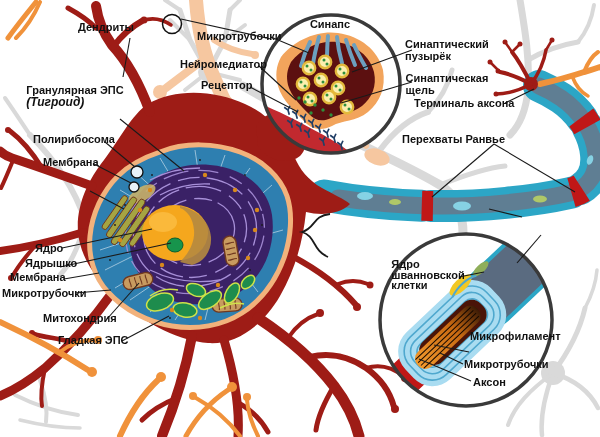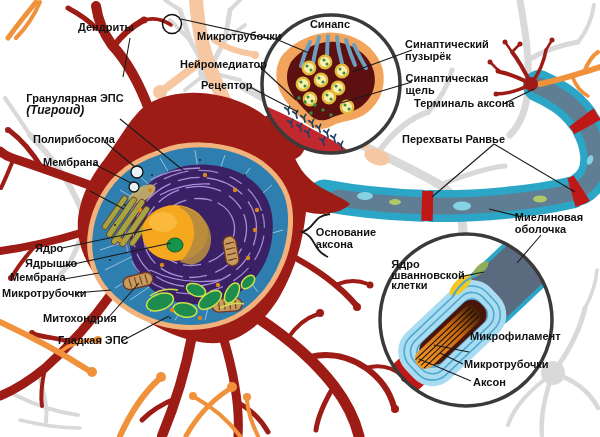--- a/index.html
+++ b/index.html
@@ -402,40 +402,32 @@
   <div class="lbl c" style="left:447px;top:38px">
     <div>Синаптический</div>
       <div>пузырёк</div>
   </div>
   <div class="lbl c" style="left:447px;top:72px">
     <div>Синаптическая</div>
       <div>щель</div>
   </div>
   <div class="lbl" style="left:414px;top:97px">Терминаль аксона</div>
   <div class="lbl" style="left:402px;top:133px">Перехваты Ранвье</div>
-  <div class="lbl c" style="left:549px;top:211px">
-    <div>Миелиновая</div>
-      <div>оболочка</div>
-  </div>
-  <div class="lbl c" style="left:75px;top:92px">
+  <div class="lbl c" style="left:75px;top:84px">
     <div>Гранулярная ЭПС</div>
       <div class="it">(Тигроид)</div>
   </div>
   <div class="lbl" style="left:33px;top:133px">Полирибосома</div>
   <div class="lbl" style="left:43px;top:156px">Мембрана</div>
   <div class="lbl" style="left:35px;top:242px">Ядро</div>
   <div class="lbl" style="left:25px;top:257px">Ядрышко</div>
   <div class="lbl" style="left:10px;top:271px">Мембрана</div>
   <div class="lbl" style="left:2px;top:287px">Микротрубочки</div>
   <div class="lbl" style="left:43px;top:312px">Митохондрия</div>
   <div class="lbl" style="left:58px;top:334px">Гладкая ЭПС</div>
-  <div class="lbl c" style="left:346px;top:226px">
-    <div>Основание</div>
-      <div>аксона</div>
-  </div>
   <div class="lbl c" style="left:428px;top:259px;line-height:10.5px">
     <div>Ядро</div>
       <div>шванновской</div>
       <div>клетки</div>
   </div>
   <div class="lbl" style="left:470px;top:330px">Микрофиламент</div>
   <div class="lbl" style="left:464px;top:358px">Микротрубочки</div>
   <div class="lbl" style="left:473px;top:376px">Аксон</div>
 </div>
 

